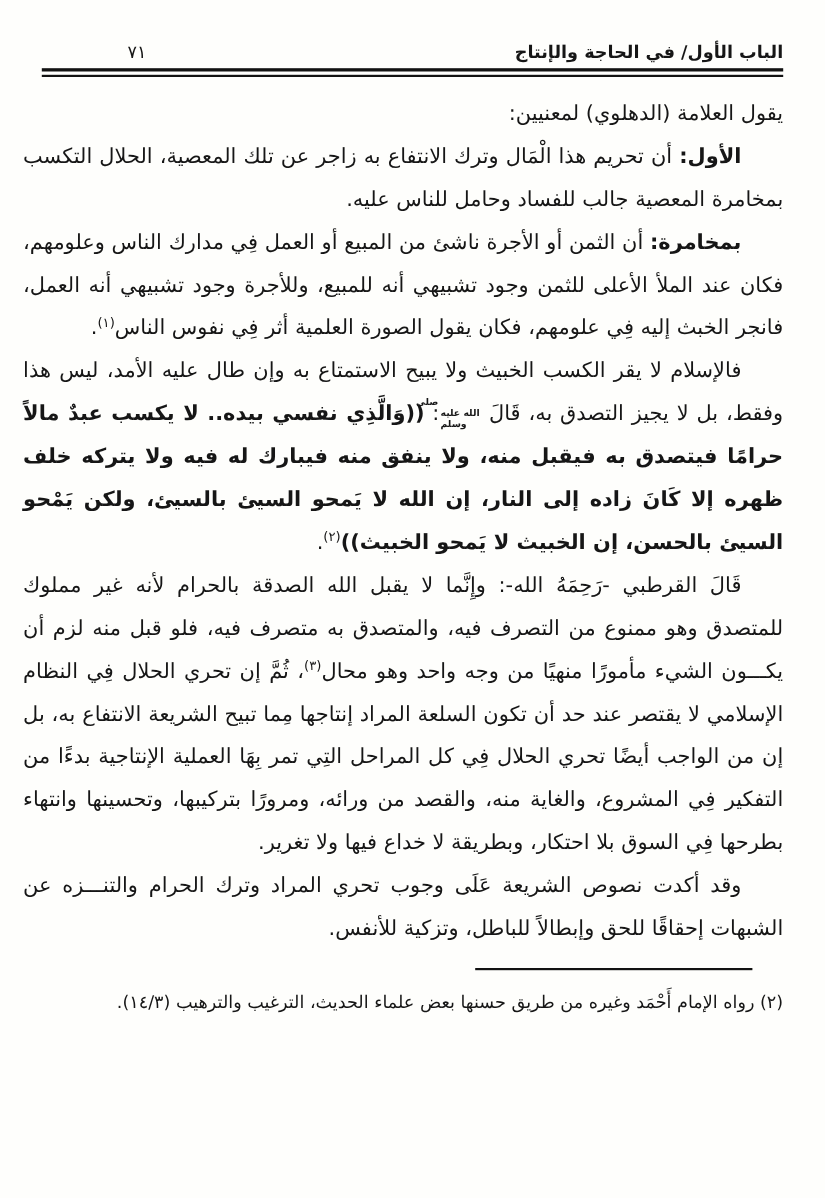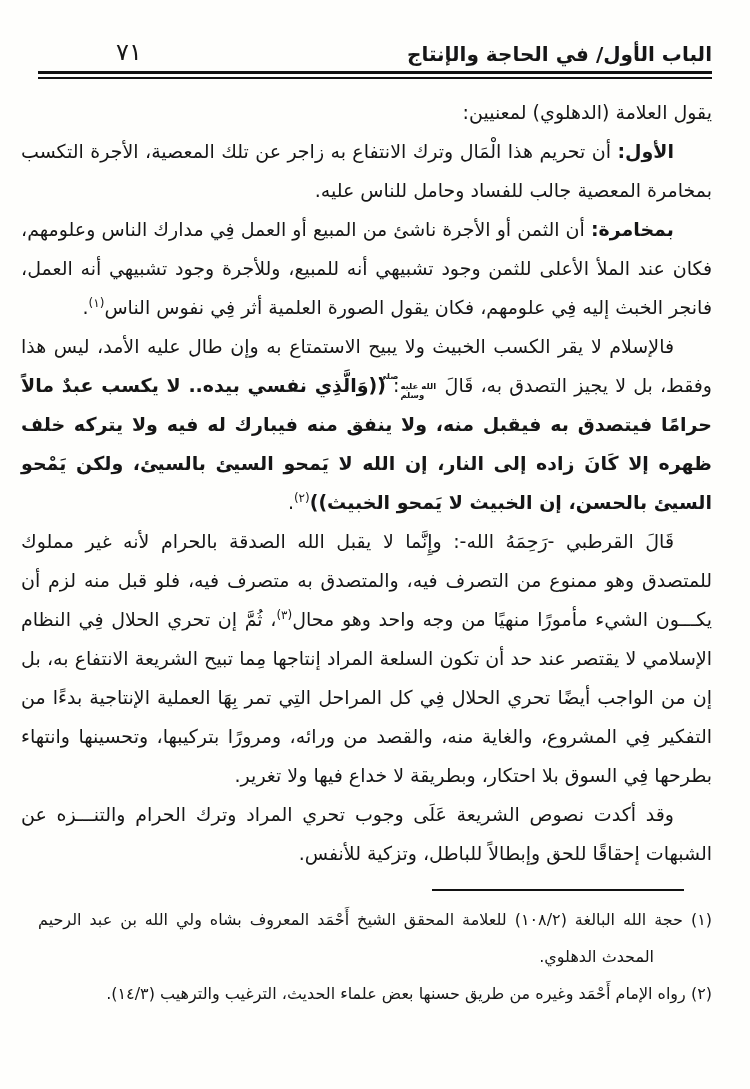--- a/index.html
+++ b/index.html
@@ -15,26 +15,26 @@
     overflow: hidden;
     box-sizing: border-box;
   }
   .header {
     display: flex;
     justify-content: space-between;
     align-items: flex-end;
     padding: 38px 38px 0 38px;
   }
   .header-title {
-    font-size: 20px;
+    font-size: 16px;
     font-weight: bold;
     letter-spacing: 0.2px;
   }
   .page-number {
-    font-size: 24px;
+    font-size: 16px;
     margin-left: 78px; 
   }
   .header-rule {
     margin: 5px 38px 0 38px;
     height: 3px;
     border-top: 3px solid #121212;
     border-bottom: 2px solid #121212;
   }
   .body {
     padding: 14px 38px 0 21px;
@@ -87,27 +87,26 @@
 
   <div class="header">
     <div class="header-title">الباب الأول/ في الحاجة والإنتاج</div>
     <div class="page-number">٧١</div>
   </div>
 
   <div class="header-rule"></div>
 
   <div class="body">
     <p class="para"><span>يقول العلامة (الدهلوي) لمعنيين:</span></p>
-    <p class="para ind"><span class="b">الأول:</span><span> أن تحريم هذا الْمَال وترك الانتفاع به زاجر عن تلك المعصية، الأجرة التكسب بمخامرة المعصية جالب للفساد وحامل للناس عليه.</span></p>
+    <p class="para ind"><span class="b">الأول:</span><span> أن تحريم هذا الْمَال وترك الانتفاع به زاجر عن تلك المعصية، الحلال التكسب بمخامرة المعصية جالب للفساد وحامل للناس عليه.</span></p>
     <p class="para ind"><span class="b">بمخامرة:</span><span> أن الثمن أو الأجرة ناشئ من المبيع أو العمل فِي مدارك الناس وعلومهم، فكان عند الملأ الأعلى للثمن وجود تشبيهي أنه للمبيع، وللأجرة وجود تشبيهي أنه العمل، فانجر الخبث إليه فِي علومهم، فكان يقول الصورة العلمية أثر فِي نفوس الناس</span><sup class="fn-ref">(١)</sup><span>.</span></p>
     <p class="para ind"><span>فالإسلام لا يقر الكسب الخبيث ولا يبيح الاستمتاع به وإن طال عليه الأمد، ليس هذا وفقط، بل لا يجيز التصدق به، قَالَ </span><span class="hon">صلى الله عليه وسلم</span><span>: </span><span class="b">((وَالَّذِي نفسي بيده.. لا يكسب عبدٌ مالاً حرامًا فيتصدق به فيقبل منه، ولا ينفق منه فيبارك له فيه ولا يتركه خلف ظهره إلا كَانَ زاده إلى النار، إن الله لا يَمحو السيئ بالسيئ، ولكن يَمْحو السيئ بالحسن، إن الخبيث لا يَمحو الخبيث))</span><sup class="fn-ref">(٢)</sup><span>.</span></p>
     <p class="para ind"><span>قَالَ القرطبي -رَحِمَهُ الله-: وإِنَّما لا يقبل الله الصدقة بالحرام لأنه غير مملوك للمتصدق وهو ممنوع من التصرف فيه، والمتصدق به متصرف فيه، فلو قبل منه لزم أن يكـــون الشيء مأمورًا منهيًا من وجه واحد وهو محال</span><sup class="fn-ref">(٣)</sup><span>، ثُمَّ إن تحري الحلال فِي النظام الإسلامي لا يقتصر عند حد أن تكون السلعة المراد إنتاجها مِما تبيح الشريعة الانتفاع به، بل إن من الواجب أيضًا تحري الحلال فِي كل المراحل التِي تمر بِهَا العملية الإنتاجية بدءًا من التفكير فِي المشروع، والغاية منه، والقصد من ورائه، ومرورًا بتركيبها، وتحسينها وانتهاء بطرحها فِي السوق بلا احتكار، وبطريقة لا خداع فيها ولا تغرير.</span></p>
     <p class="para ind"><span>وقد أكدت نصوص الشريعة عَلَى وجوب تحري المراد وترك الحرام والتنـــزه عن الشبهات إحقاقًا للحق وإبطالاً للباطل، وتزكية للأنفس.</span></p>
   </div>
 
   <div class="footnotes">
     <div class="fn-rule"></div>
-    <p class="fn">(١) حجة الله البالغة (١٠٨/٢) للعلامة المحقق الشيخ أَحْمَد المعروف بشاه ولي الله بن عبد الرحيم المحدث الدهلوي.</p>
     <p class="fn">(٢) رواه الإمام أَحْمَد وغيره من طريق حسنها بعض علماء الحديث، الترغيب والترهيب (١٤/٣).</p>
 
   </div>
 
 </div>
 
 </body></html>

